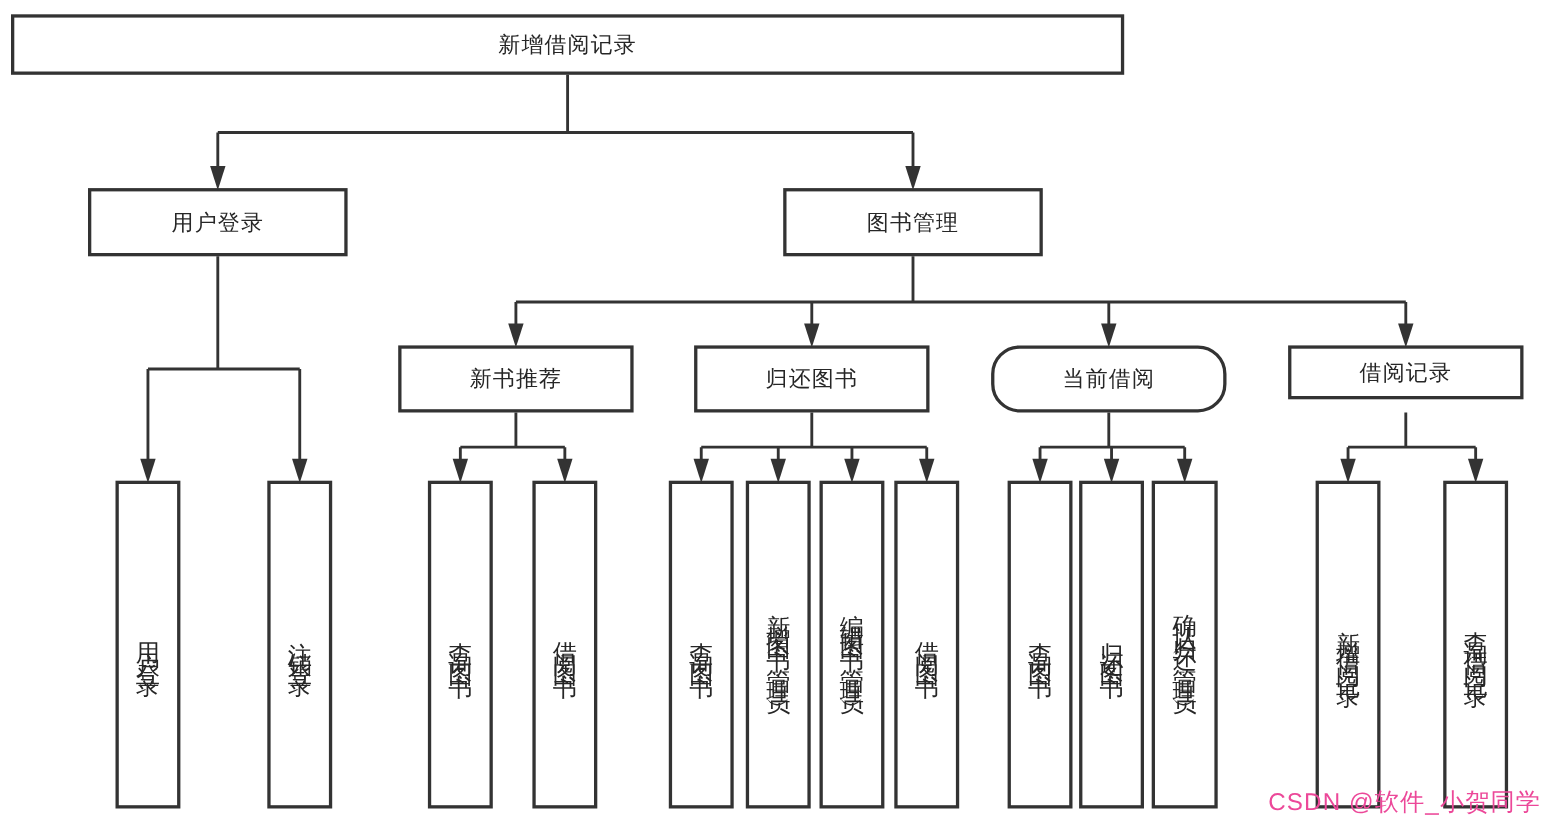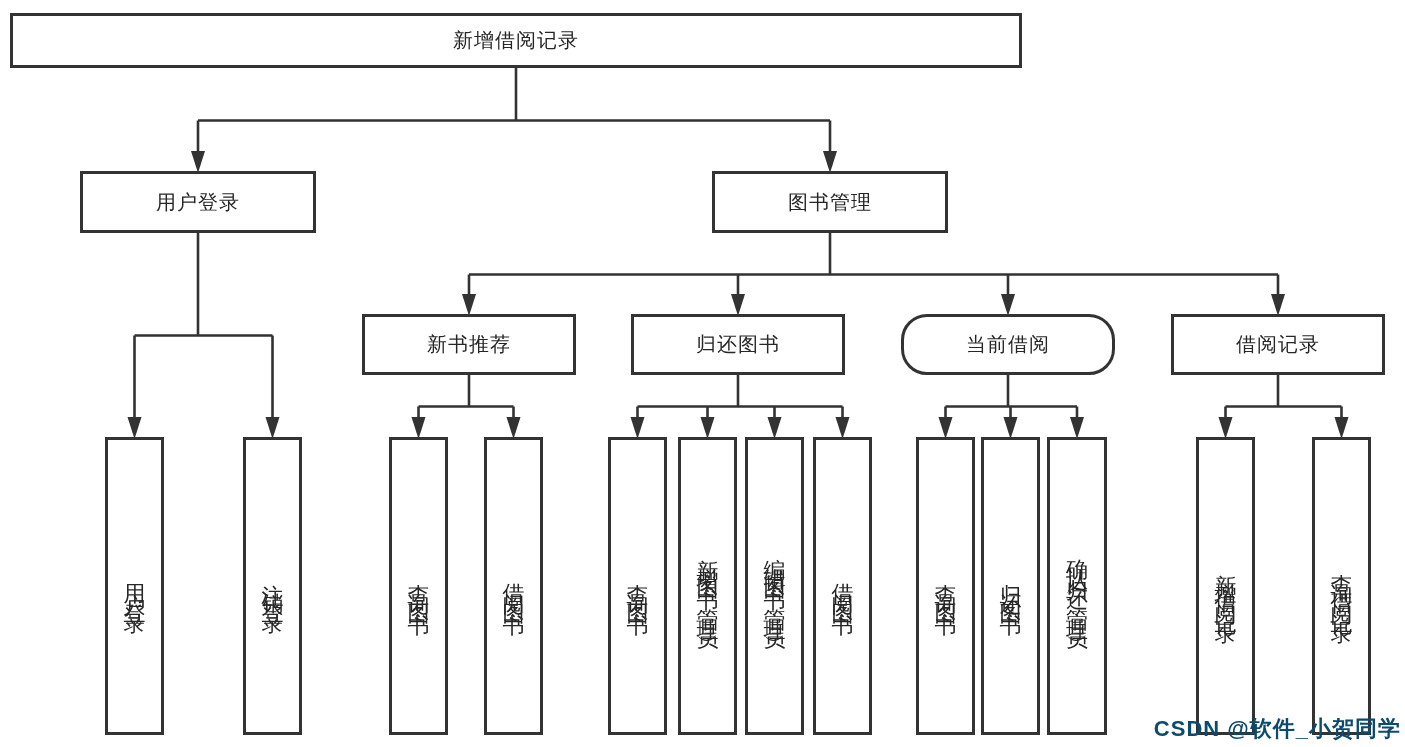--- a/index.html
+++ b/index.html
@@ -81,34 +81,34 @@
     </svg>
 
   <div class="node h-node" style="left:10px; top:13px; width:1012px; height:55px;">新增借阅记录</div>
 
   <div class="node h-node" style="left:80px; top:171px; width:236px; height:62px;">用户登录</div>
   <div class="node h-node" style="left:362px; top:314px; width:214px; height:61px;">新书推荐</div>
 
   <div class="node h-node" style="left:712px; top:171px; width:236px; height:62px;">图书管理</div>
   <div class="node h-node" style="left:631px; top:314px; width:214px; height:61px;">归还图书</div>
   <div class="node h-node" style="left:901px; top:314px; width:214px; height:61px;border-radius:26px;">当前借阅</div>
-  <div class="node h-node" style="left:1171px; top:314px; width:214px; height:61px;">借阅记录</div>
+  <div class="node h-node" style="left:1171px; top:314px; width:214px; height:49px;">借阅记录</div>
 
   <div class="node v-node" style="left:105px; top:437px; width:59px; height:298px;">用户登录</div>
   <div class="node v-node" style="left:243px; top:437px; width:59px; height:298px;">注销登录</div>
 
   <div class="node v-node" style="left:389px; top:437px; width:59px; height:298px;">查询图书</div>
   <div class="node v-node" style="left:484px; top:437px; width:59px; height:298px;">借阅图书</div>
 
   <div class="node v-node" style="left:608px; top:437px; width:59px; height:298px;">查询图书</div>
   <div class="node v-node" style="left:678px; top:437px; width:59px; height:298px;">新增图书（管理员）</div>
   <div class="node v-node" style="left:745px; top:437px; width:59px; height:298px;">编辑图书（管理员）</div>
   <div class="node v-node" style="left:813px; top:437px; width:59px; height:298px;">借阅图书</div>
 
   <div class="node v-node" style="left:916px; top:437px; width:59px; height:298px;">查询图书</div>
   <div class="node v-node" style="left:981px; top:437px; width:59px; height:298px;">归还图书</div>
   <div class="node v-node" style="left:1047px; top:437px; width:60px; height:298px;">确认归还（管理员）</div>
 
   <div class="node v-node" style="left:1196px; top:437px; width:59px; height:298px;">新增借阅记录</div>
   <div class="node v-node" style="left:1312px; top:437px; width:59px; height:298px;">查询借阅记录</div>
 
-  <div class="watermark" style="color: #0c4a6e; font-weight: bold;">CSDN @软件_小贺同学</div>
+  <div class="watermark" style="color: #ec4899;">CSDN @软件_小贺同学</div>
 </div>
 
 </body></html>

